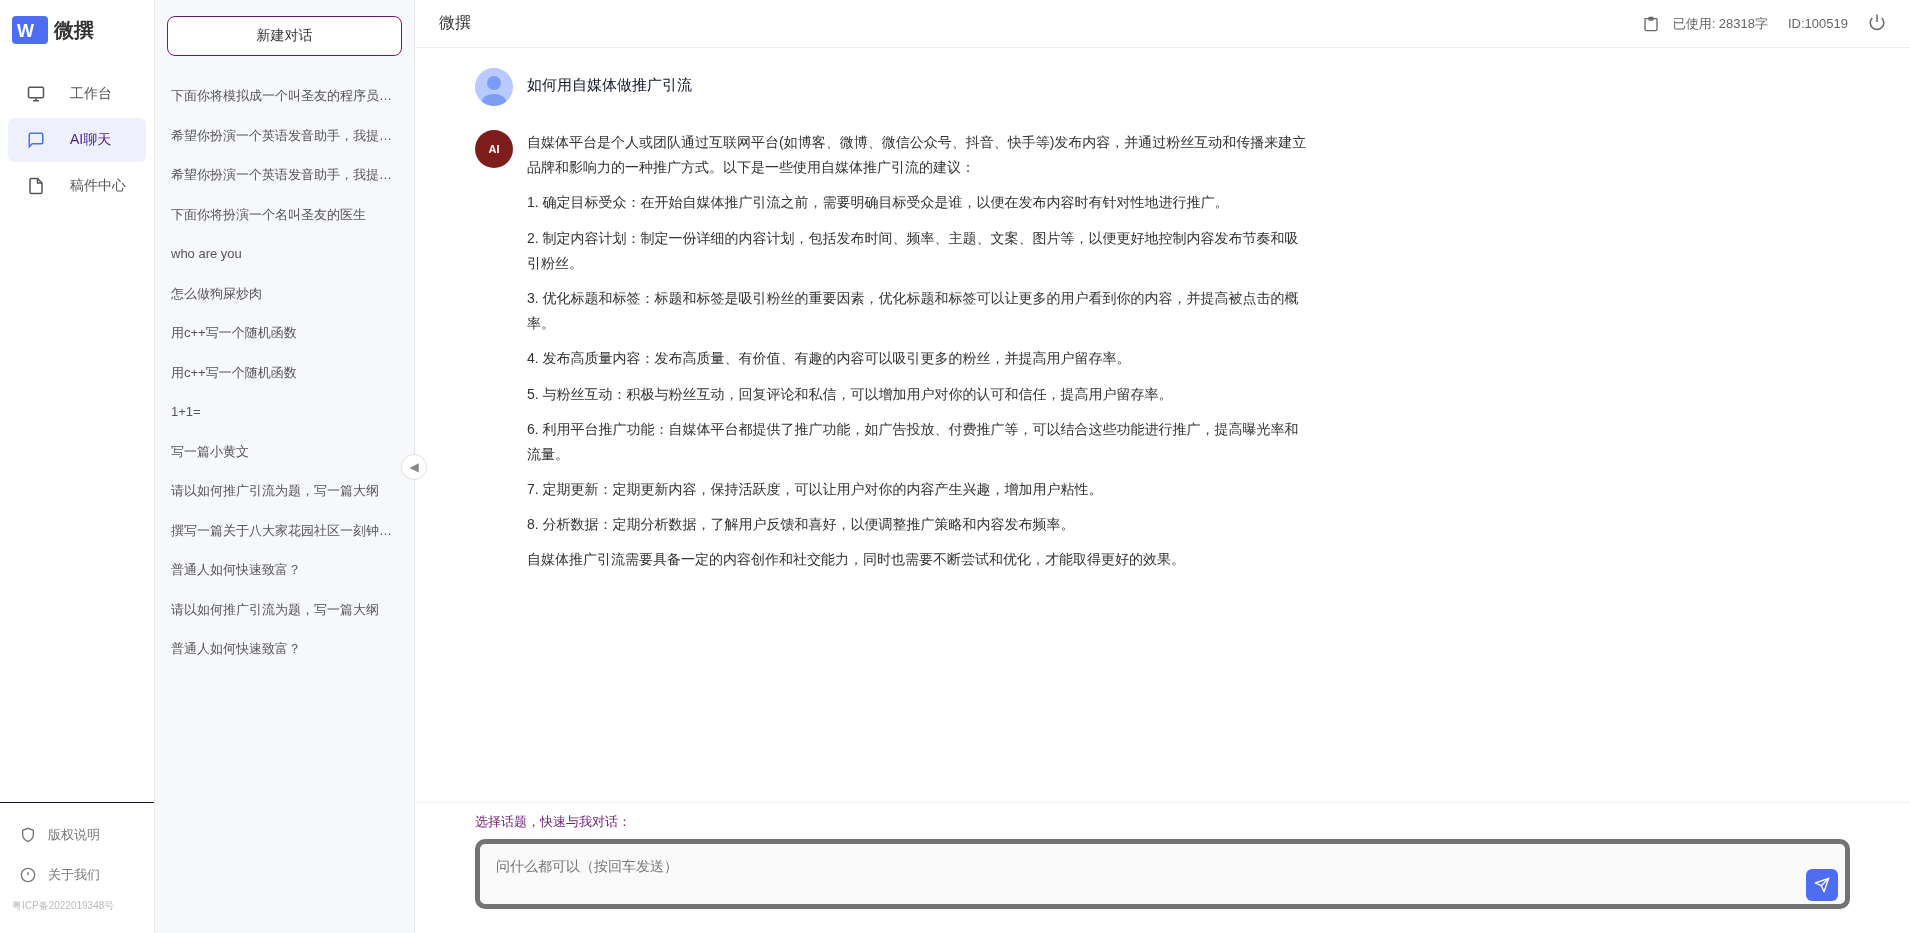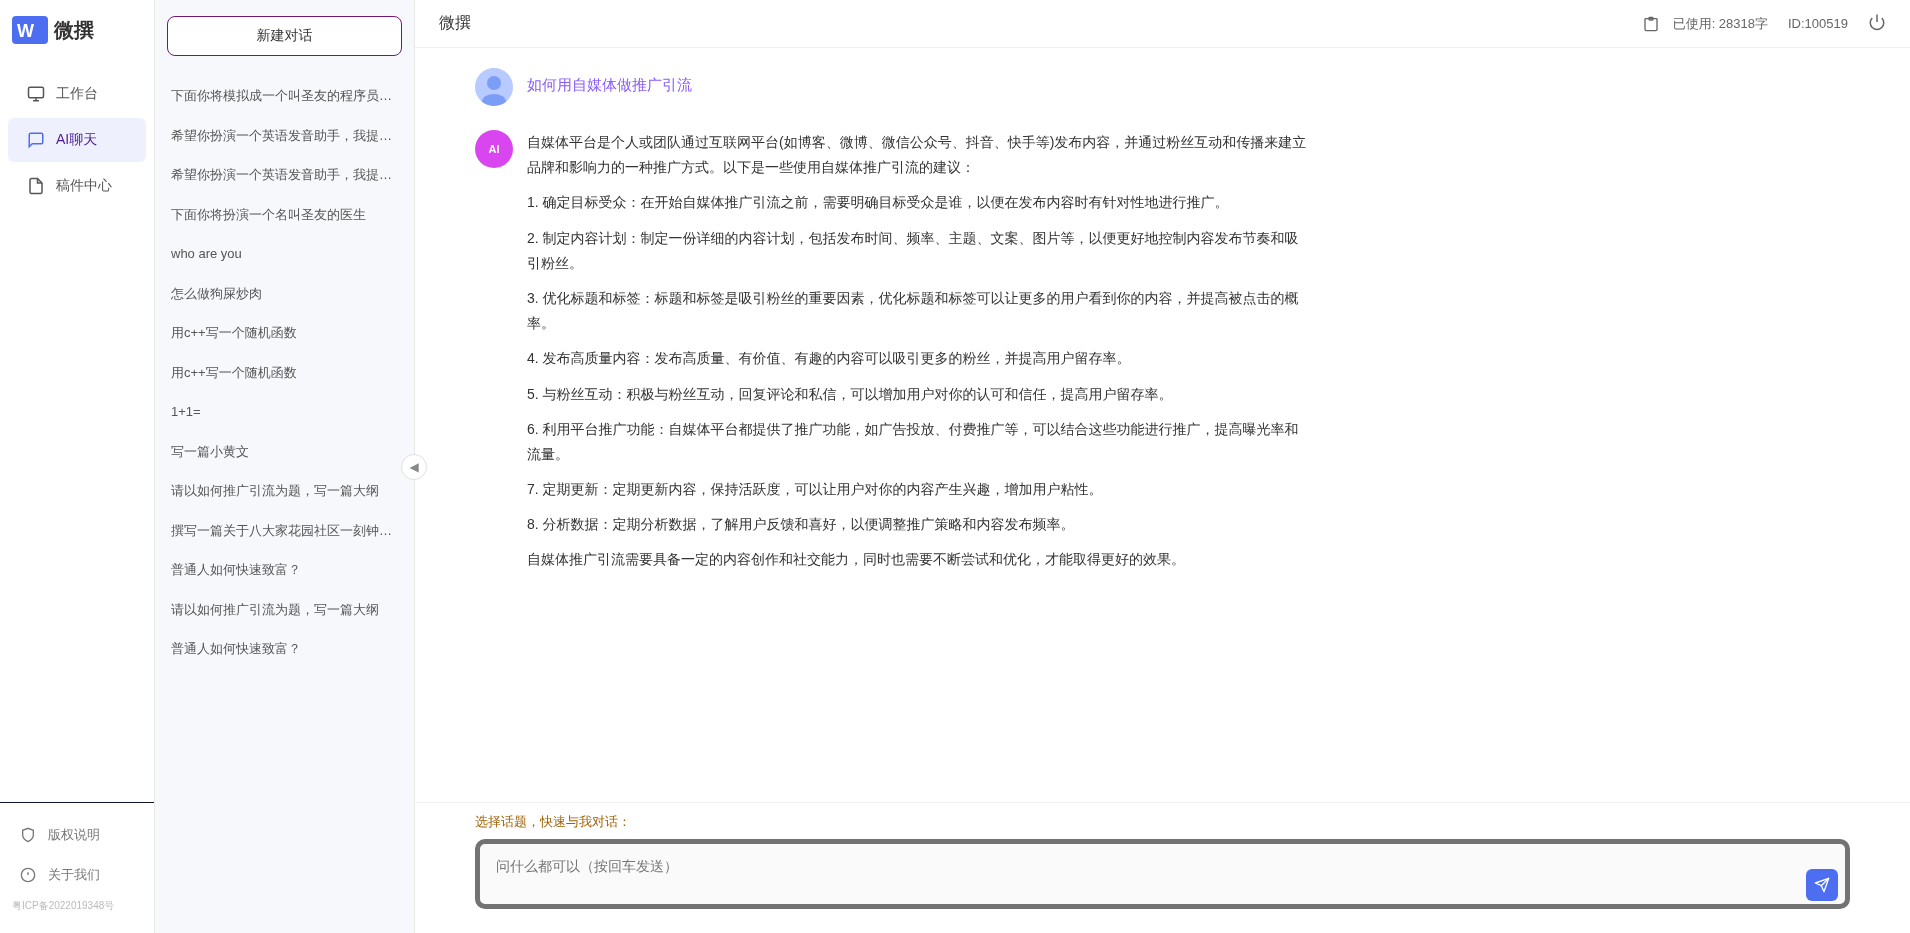--- a/index.html
+++ b/index.html
@@ -4,21 +4,21 @@
   <style>
     * { margin: 0; padding: 0; box-sizing: border-box; }
     body { font-family: -apple-system, BlinkMacSystemFont, 'PingFang SC', 'Microsoft YaHei', sans-serif; background: #f0f2f5; display: flex; height: 100vh; overflow: hidden; }
 
     
     .sidebar { width: 155px; background: #fff; display: flex; flex-direction: column; height: 100vh; border-right: 1px solid #e8e8e8; flex-shrink: 0; }
     .logo-area { padding: 16px 12px; display: flex; align-items: center; gap: 6px; }
     .logo-w { width: 36px; height: 28px; }
     .logo-text { font-size: 20px; font-weight: 700; color: #333; }
     .nav-items { flex: 1; padding: 10px 0; }
-    .nav-item { display: flex; align-items: center; gap: 10px; padding: 12px 18px; cursor: pointer; color: #555; font-size: 14px; border-radius: 6px; margin: 2px 8px; }
+    .nav-item { display: flex; align-items: center; gap: 24px; padding: 12px 18px; cursor: pointer; color: #555; font-size: 14px; border-radius: 6px; margin: 2px 8px; }
     .nav-item.active { color: #4c1d95; background: #eef0fd; }
     .nav-icon { width: 20px; height: 20px; display: flex; align-items: center; justify-content: center; }
     .sidebar-footer { padding: 12px 0; border-top: 1px solid #0f172a; }
     .footer-item { display: flex; align-items: center; gap: 10px; padding: 10px 18px; cursor: pointer; color: #777; font-size: 13px; }
     .icp-text { font-size: 10px; color: #bbb; padding: 4px 12px 8px; }
 
     
     .history-panel { width: 260px; background: #f7f8fc; border-right: 1px solid #e8e8e8; display: flex; flex-direction: column; height: 100vh; flex-shrink: 0; position: relative; }
     .new-chat-btn { margin: 16px 12px; background: #fff; border: 1px solid #701a75; border-radius: 8px; padding: 10px 0; text-align: center; cursor: pointer; color: #333; font-size: 14px; font-weight: 500; }
     .history-list { flex: 1; overflow-y: auto; padding: 4px 0; }
@@ -29,29 +29,29 @@
     .main-area { flex: 1; display: flex; flex-direction: column; height: 100vh; background: #fff; }
     .top-bar { height: 48px; border-bottom: 1px solid #f0f0f0; display: flex; align-items: center; justify-content: space-between; padding: 0 24px; flex-shrink: 0; }
     .top-bar-title { font-size: 16px; color: #333; font-weight: 500; }
     .top-bar-right { display: flex; align-items: center; gap: 20px; color: #666; font-size: 13px; }
     .usage-info { display: flex; align-items: center; gap: 14px; }
     .chat-content { flex: 1; overflow-y: auto; padding: 20px 60px; }
     .message-row { display: flex; gap: 14px; margin-bottom: 24px; }
     .message-row.user { justify-content: flex-start; }
     .avatar { width: 38px; height: 38px; border-radius: 50%; flex-shrink: 0; display: flex; align-items: center; justify-content: center; font-size: 16px; }
     .avatar.user-avatar { background: #c8d8ff; overflow: hidden; }
-    .avatar.ai-avatar { background: #d946ef; color: #fff; font-size: 11px; font-weight: 700; }
+    .avatar.ai-avatar { background: #7f1d1d; color: #fff; font-size: 11px; font-weight: 700; }
     .message-bubble { max-width: 780px; }
-    .user-question { font-size: 15px; color: #8b5cf6; font-weight: 500; padding-top: 8px; }
+    .user-question { font-size: 15px; color: #0f172a; font-weight: 500; padding-top: 8px; }
     .ai-response { font-size: 14px; color: #333; line-height: 1.8; }
     .ai-response p { margin-bottom: 10px; }
 
     
     .bottom-area { padding: 10px 60px 20px; border-top: 1px solid #f0f0f0; flex-shrink: 0; }
-    .quick-topics { font-size: 13px; color: #a16207; margin-bottom: 8px; }
+    .quick-topics { font-size: 13px; color: #701a75; margin-bottom: 8px; }
     .input-wrapper { position: relative; }
     .input-field { width: 100%; border: 5px solid #737373; border-radius: 10px; padding: 14px 55px 14px 16px; font-size: 14px; color: #999; min-height: 60px; background: #fafafa; resize: none; outline: none; font-family: inherit; }
     .send-btn { position: absolute; right: 12px; bottom: 12px; width: 32px; height: 32px; background: #4e6ef2; border-radius: 6px; display: flex; align-items: center; justify-content: center; cursor: pointer; }
 
     
     ::-webkit-scrollbar { width: 4px; }
     ::-webkit-scrollbar-track { background: transparent; }
     ::-webkit-scrollbar-thumb { background: #ddd; border-radius: 4px; }
   </style>
 </head>

